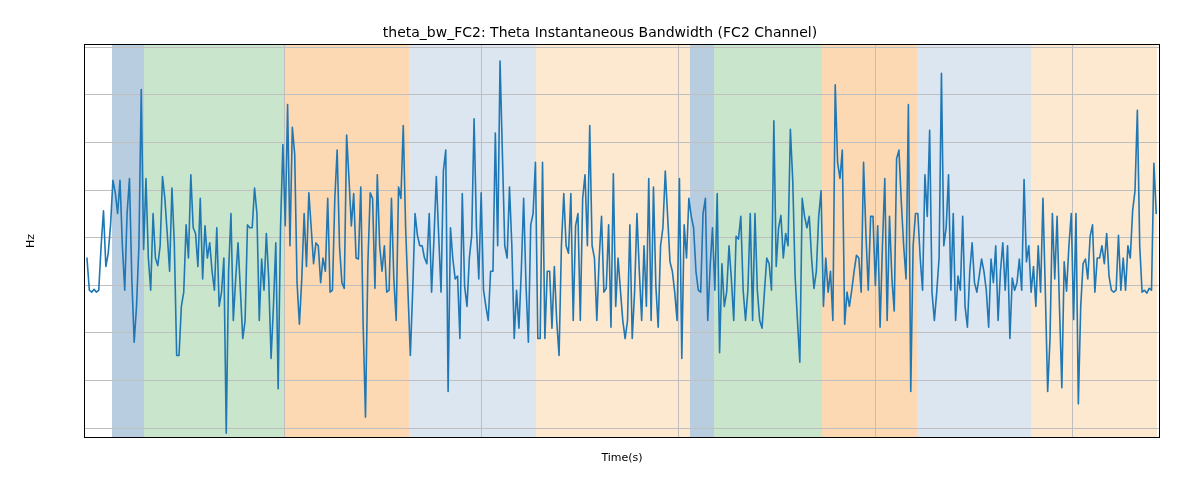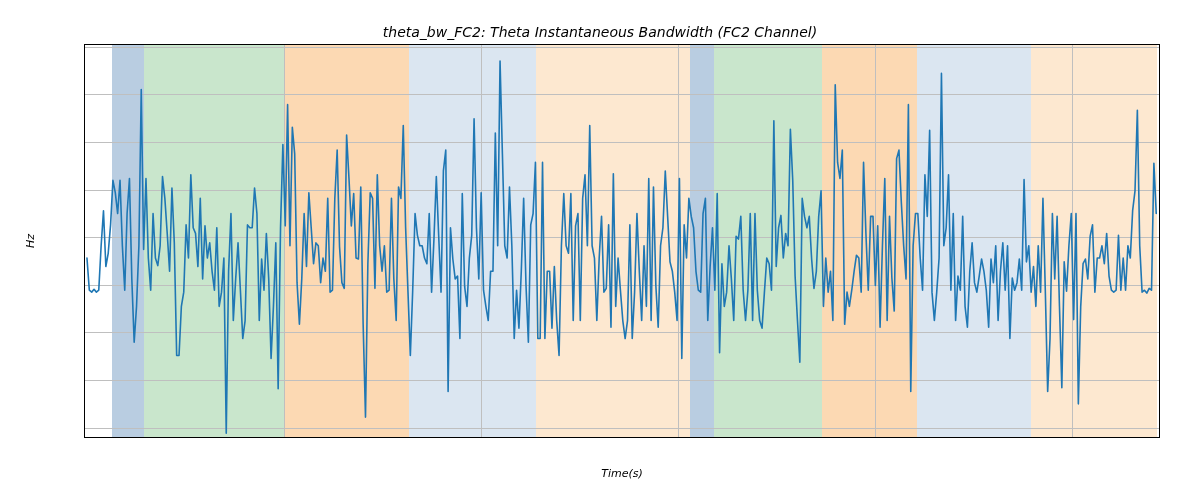--- a/index.html
+++ b/index.html
@@ -9,21 +9,20 @@
     height: 500px;
     background: #ffffff;
     font-family: "DejaVu Sans", Arial, sans-serif;
     font-size: 10px;
     color: #000;
   }
   .figure {
     position: relative;
     width: 1200px;
     height: 500px;
-    font-style: italic;
   }
   .title {
     position: absolute;
     width: 100%;
     text-align: center;
     font-size: 14px;
     color: #000;
   }
   .axes {
     position: absolute;
@@ -137,14 +136,14 @@
       <div class="tickmark-x" style="left: 593.179px;"></div>
       <div class="gridline-v" style="left: 790.249px;"></div>
       <div class="tickmark-x" style="left: 790.249px;"></div>
       <div class="gridline-v" style="left: 987.319px;"></div>
       <div class="tickmark-x" style="left: 987.319px;"></div>
       <svg class="line" id="line-svg" preserveAspectRatio="none" viewBox="0 0 1076 394">
       <path id="line-path" d="M1.97 214.13 L4.34 246.49 L6.70 248.39 L9.07 245.54 L11.43 248.39 L13.79 246.49 L16.16 201.76 L18.52 166.55 L20.89 222.70 L23.25 209.37 L25.62 180.82 L27.98 136.09 L30.35 148.46 L32.71 169.40 L35.08 136.09 L37.44 201.76 L39.81 246.49 L42.17 169.40 L44.54 134.19 L46.90 235.07 L49.27 298.83 L51.63 262.67 L54.00 201.76 L56.36 44.73 L58.73 205.57 L61.09 134.19 L63.46 214.13 L65.82 246.49 L68.19 169.40 L70.55 214.13 L72.92 221.74 L75.28 201.76 L77.65 132.29 L80.01 154.17 L82.38 189.39 L84.74 227.45 L87.10 143.71 L89.47 198.90 L91.83 312.15 L94.20 312.15 L96.56 262.67 L98.93 248.39 L101.29 180.82 L103.66 214.13 L106.02 130.38 L108.39 183.68 L110.75 189.39 L113.12 222.70 L115.48 154.17 L117.85 235.07 L120.21 181.77 L122.58 214.13 L124.94 198.90 L127.31 227.45 L129.67 246.49 L132.04 183.68 L134.40 262.67 L136.77 248.39 L139.13 214.13 L141.50 390.19 L143.86 227.45 L146.23 169.40 L148.59 276.94 L150.96 235.07 L153.32 198.90 L155.68 246.49 L158.05 295.02 L160.41 276.94 L162.78 180.82 L165.14 183.68 L167.51 183.68 L169.87 143.71 L172.24 169.40 L174.60 276.94 L176.97 215.08 L179.33 246.49 L181.70 189.39 L184.06 235.07 L186.43 315.01 L188.79 262.67 L191.16 198.90 L193.52 345.46 L195.89 183.68 L198.25 99.93 L200.62 181.77 L202.98 59.96 L205.35 201.76 L207.71 82.80 L210.08 109.44 L212.44 238.87 L214.81 280.75 L217.17 235.07 L219.54 169.40 L221.90 222.70 L224.27 148.46 L226.63 183.68 L228.99 219.84 L231.36 198.90 L233.72 201.76 L236.09 238.87 L238.45 214.13 L240.82 227.45 L243.18 154.17 L245.55 248.39 L247.91 246.49 L250.28 154.17 L252.64 105.64 L255.01 202.71 L257.37 238.87 L259.74 244.58 L262.10 90.41 L264.47 134.19 L266.83 181.77 L269.20 149.42 L271.56 214.13 L273.93 215.08 L276.29 142.75 L278.66 280.75 L281.02 374.01 L283.39 219.84 L285.75 148.46 L288.12 154.17 L290.48 244.58 L292.85 130.38 L295.21 201.76 L297.58 227.45 L299.94 201.76 L302.30 248.39 L304.67 246.49 L307.03 154.17 L309.40 235.07 L311.76 276.94 L314.13 142.75 L316.49 154.17 L318.86 80.89 L321.22 183.68 L323.59 248.39 L325.95 312.15 L328.32 246.49 L330.68 169.40 L333.05 191.29 L335.41 201.76 L337.78 201.76 L340.14 214.13 L342.51 219.84 L344.87 169.40 L347.24 248.39 L349.60 195.10 L351.97 132.29 L354.33 191.29 L356.70 248.39 L359.06 126.57 L361.43 105.64 L363.79 348.32 L366.16 183.68 L368.52 215.08 L370.88 235.07 L373.25 232.21 L375.61 295.02 L377.98 149.42 L380.34 242.68 L382.71 262.67 L385.07 214.13 L387.44 191.29 L389.80 74.23 L392.17 183.68 L394.53 235.07 L396.90 148.46 L399.26 246.49 L401.63 262.67 L403.99 276.94 L406.36 227.45 L408.72 227.45 L411.09 88.51 L413.45 201.76 L415.82 16.18 L418.18 109.44 L420.55 201.76 L422.91 214.13 L425.28 142.75 L427.64 201.76 L430.01 295.02 L432.37 246.49 L434.74 284.56 L437.10 227.45 L439.47 154.17 L441.83 241.73 L444.19 298.83 L446.56 180.82 L448.92 169.40 L451.29 118.01 L453.65 295.02 L456.02 295.02 L458.38 118.01 L460.75 295.02 L463.11 227.45 L465.48 227.45 L467.84 284.56 L470.21 222.70 L472.57 276.94 L474.94 312.15 L477.30 201.76 L479.67 149.42 L482.03 201.76 L484.40 209.37 L486.76 149.42 L489.13 276.94 L491.49 181.77 L493.86 169.40 L496.22 276.94 L498.59 154.17 L500.95 130.38 L503.32 201.76 L505.68 80.89 L508.05 201.76 L510.41 214.13 L512.78 276.94 L515.14 214.13 L517.50 172.26 L519.87 248.39 L522.23 244.58 L524.60 180.82 L526.96 283.60 L529.33 129.43 L531.69 262.67 L534.06 214.13 L536.42 246.49 L538.79 276.94 L541.15 295.02 L543.52 276.94 L545.88 180.82 L548.25 295.02 L550.61 248.39 L552.98 169.40 L555.34 227.45 L557.71 276.94 L560.07 201.76 L562.44 262.67 L564.80 134.19 L567.17 276.94 L569.53 142.75 L571.90 241.73 L574.26 283.60 L576.63 201.76 L578.99 183.68 L581.36 126.57 L583.72 172.26 L586.08 217.94 L588.45 227.45 L590.81 248.39 L593.18 276.94 L595.54 134.19 L597.91 315.01 L600.27 180.82 L602.64 214.13 L605.00 154.17 L607.37 172.26 L609.73 183.68 L612.10 227.45 L614.46 246.49 L616.83 248.39 L619.19 169.40 L621.56 154.17 L623.92 276.94 L626.29 222.70 L628.65 183.68 L631.02 246.49 L633.38 149.42 L635.75 309.30 L638.11 219.84 L640.48 262.67 L642.84 248.39 L645.21 201.76 L647.57 235.07 L649.94 276.94 L652.30 192.24 L654.67 195.10 L657.03 172.26 L659.39 246.49 L661.76 276.94 L664.12 246.49 L666.49 169.40 L668.85 276.94 L671.22 169.40 L673.58 246.49 L675.95 276.94 L678.31 284.56 L680.68 248.39 L683.04 214.13 L685.41 219.84 L687.77 246.49 L690.14 76.14 L692.50 222.70 L694.87 183.68 L697.23 171.30 L699.60 214.13 L701.96 189.39 L704.33 201.76 L706.69 84.70 L709.06 136.09 L711.42 232.21 L713.79 276.94 L716.15 318.82 L718.52 154.17 L720.88 172.26 L723.25 183.68 L725.61 172.26 L727.98 215.08 L730.34 244.58 L732.70 227.45 L735.07 172.26 L737.43 146.56 L739.80 262.67 L742.16 214.13 L744.53 248.39 L746.89 227.45 L749.26 276.94 L751.62 39.97 L753.99 118.01 L756.35 134.19 L758.72 105.64 L761.08 280.75 L763.45 248.39 L765.81 262.67 L768.18 246.49 L770.54 227.45 L772.91 211.28 L775.27 214.13 L777.64 248.39 L780.00 118.01 L782.37 189.39 L784.73 246.49 L787.10 172.26 L789.46 172.26 L791.83 241.73 L794.19 181.77 L796.56 283.60 L798.92 201.76 L801.28 134.19 L803.65 276.94 L806.01 172.26 L808.38 234.12 L810.74 267.43 L813.11 114.20 L815.47 105.64 L817.84 157.98 L820.20 201.76 L822.57 235.07 L824.93 59.96 L827.30 348.32 L829.66 201.76 L832.03 169.40 L834.39 169.40 L836.76 214.13 L839.12 246.49 L841.49 130.38 L843.85 172.26 L846.22 85.65 L848.58 248.39 L850.95 276.94 L853.31 248.39 L855.68 214.13 L858.04 28.55 L860.41 201.76 L862.77 183.68 L865.14 130.38 L867.50 246.49 L869.87 169.40 L872.23 276.94 L874.59 232.21 L876.96 246.49 L879.32 172.26 L881.69 262.67 L884.05 283.60 L886.42 227.45 L888.78 198.90 L891.15 238.87 L893.51 248.39 L895.88 232.21 L898.24 215.08 L900.61 227.45 L902.97 246.49 L905.34 283.60 L907.70 215.08 L910.07 238.87 L912.43 201.76 L914.80 276.94 L917.16 227.45 L919.53 198.90 L921.89 246.49 L924.26 201.76 L926.62 295.02 L928.99 234.12 L931.35 246.49 L933.72 238.87 L936.08 215.08 L938.45 246.49 L940.81 135.14 L943.18 217.94 L945.54 201.76 L947.90 248.39 L950.27 222.70 L952.63 262.67 L955.00 201.76 L957.36 248.39 L959.73 154.17 L962.09 246.49 L964.46 348.32 L966.82 295.02 L969.19 169.40 L971.55 235.07 L973.92 172.26 L976.28 262.67 L978.65 344.51 L981.01 217.94 L983.38 247.44 L985.74 201.76 L988.11 169.40 L990.47 275.99 L992.84 169.40 L995.20 360.69 L997.57 262.67 L999.93 219.84 L1002.30 215.08 L1004.66 235.07 L1007.03 192.24 L1009.39 180.82 L1011.76 248.39 L1014.12 214.13 L1016.48 214.13 L1018.85 201.76 L1021.21 219.84 L1023.58 189.39 L1025.94 232.21 L1028.31 246.49 L1030.67 248.39 L1033.04 246.49 L1035.40 191.29 L1037.77 246.49 L1040.13 214.13 L1042.50 246.49 L1044.86 201.76 L1047.23 214.13 L1049.59 166.55 L1051.96 146.56 L1054.32 65.67 L1056.69 201.76 L1059.05 248.39 L1061.42 246.49 L1063.78 249.34 L1066.15 244.58 L1068.51 246.49 L1070.88 118.96 L1073.24 169.40 "></path>
     </svg>
     </div>
   <div class="ylabel" id="ylabel" style="left: 30px; top: 241px;">Hz</div>
-  <div class="xlabel" id="xlabel" style="position: absolute; left: 622px; top: 460px; transform: translateX(-50%); margin-top: 7px;">Time(s)</div>
+  <div class="xlabel" id="xlabel" style="position: absolute; left: 622px; top: 444px; transform: translateX(-50%); margin-top: 7px;">Time(s)</div>
 </div>
 
 </body></html>

